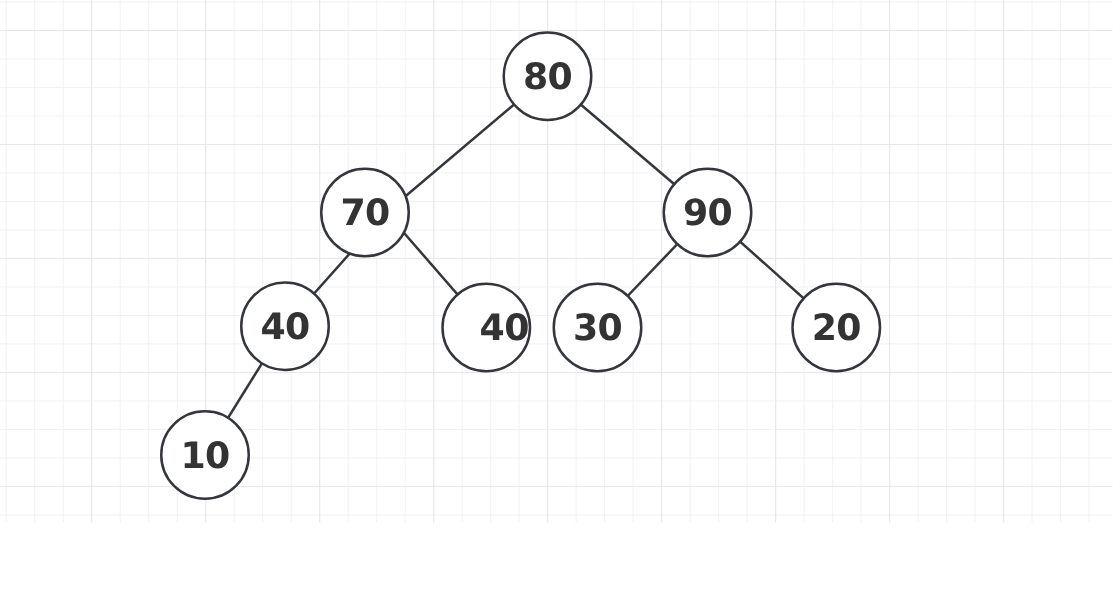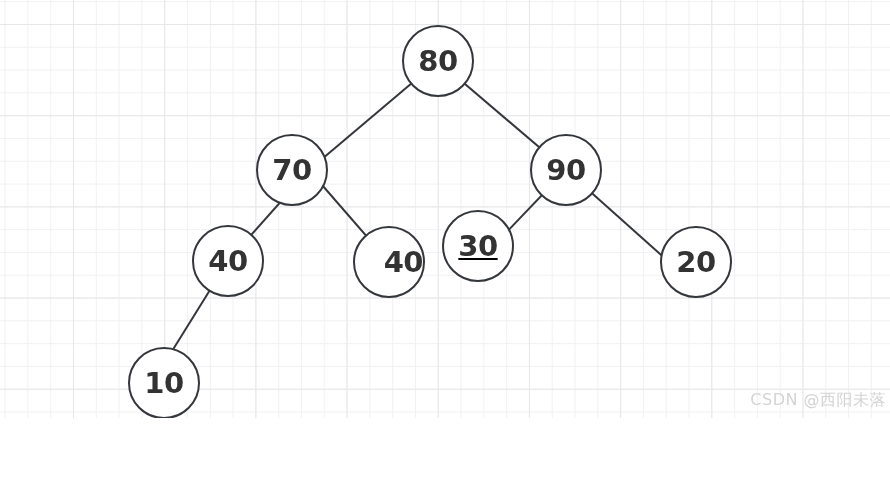--- a/index.html
+++ b/index.html
@@ -96,24 +96,23 @@
       </div>
       <div class="node" style="left: 566px; top: 170px;">
         <span class="label">90</span>
       </div>
       <div class="node" style="left: 228px; top: 261px;">
         <span class="label">40</span>
       </div>
       <div class="node" style="left: 389px; top: 262px; justify-content: flex-end;">
         <span class="label">40</span>
       </div>
-      <div class="node" style="left: 478px; top: 246px; text-decoration: underline;">
+      <div class="node" style="left: 478px; top: 262px;">
         <span class="label">30</span>
       </div>
-      <div class="node" style="left: 696px; top: 262px;">
+      <div class="node" style="left: 669px; top: 262px;">
         <span class="label">20</span>
       </div>
-      <div class="node" style="left: 164px; top: 383px; text-align: center;">
+      <div class="node" style="left: 164px; top: 364px; text-align: center;">
         <span class="label">10</span>
       </div>
     </div>
-  <div class="watermark" style="color: rgb(212, 212, 212);">CSDN @西阳未落</div>
 </div>
 
 </body></html>

